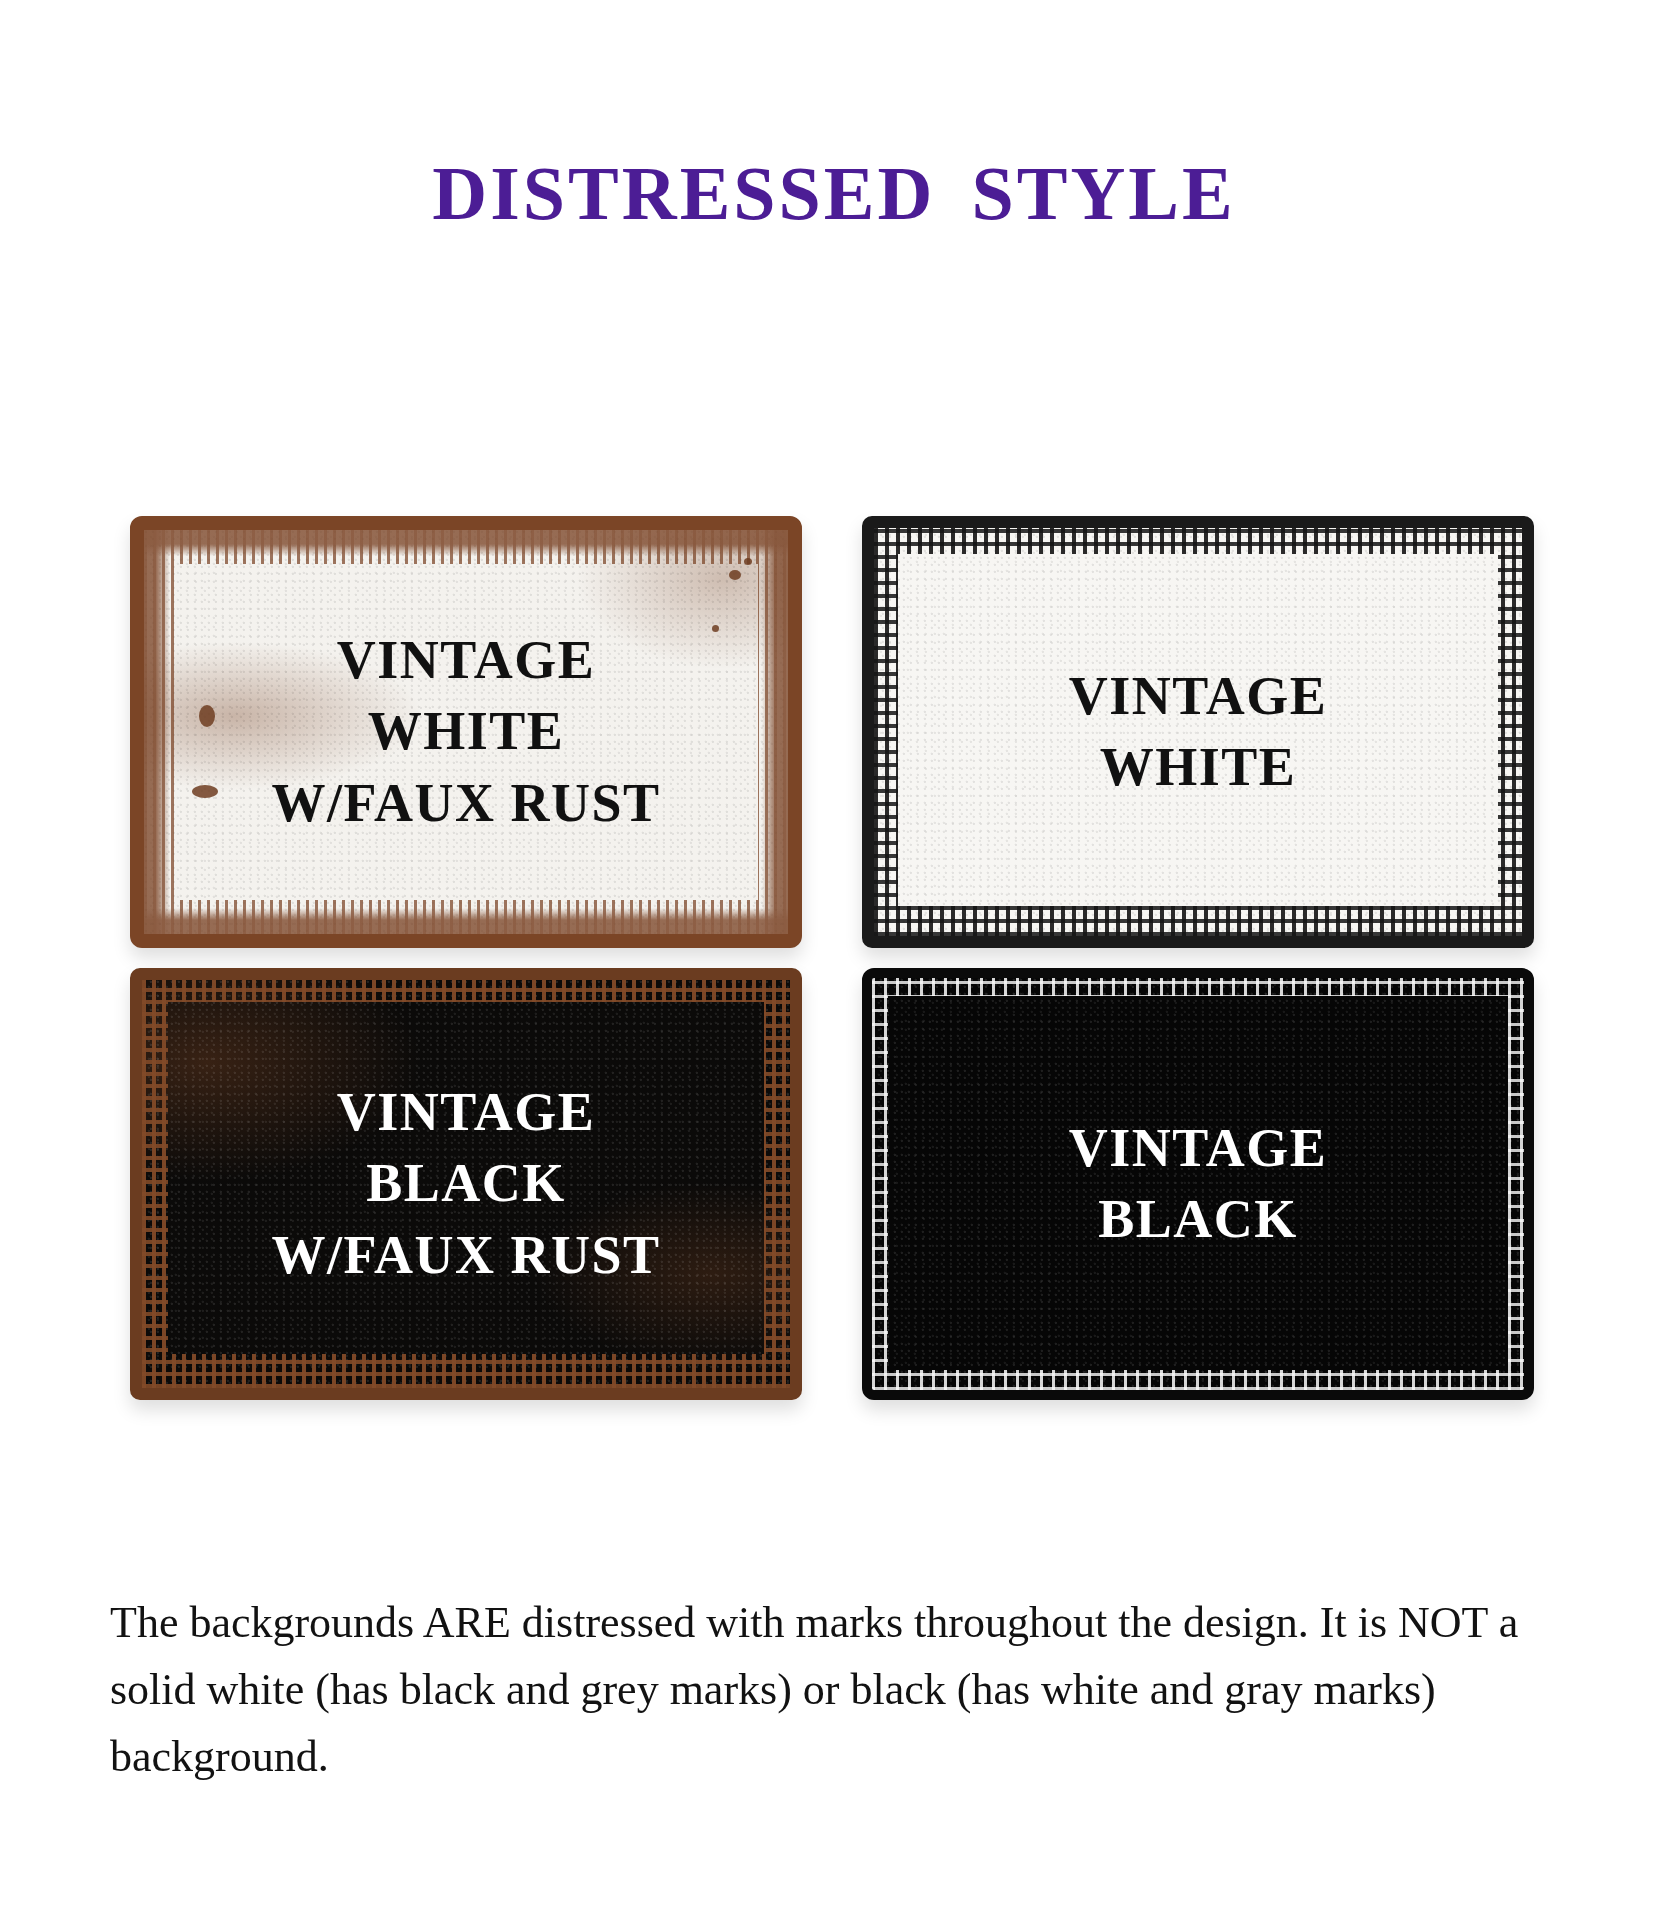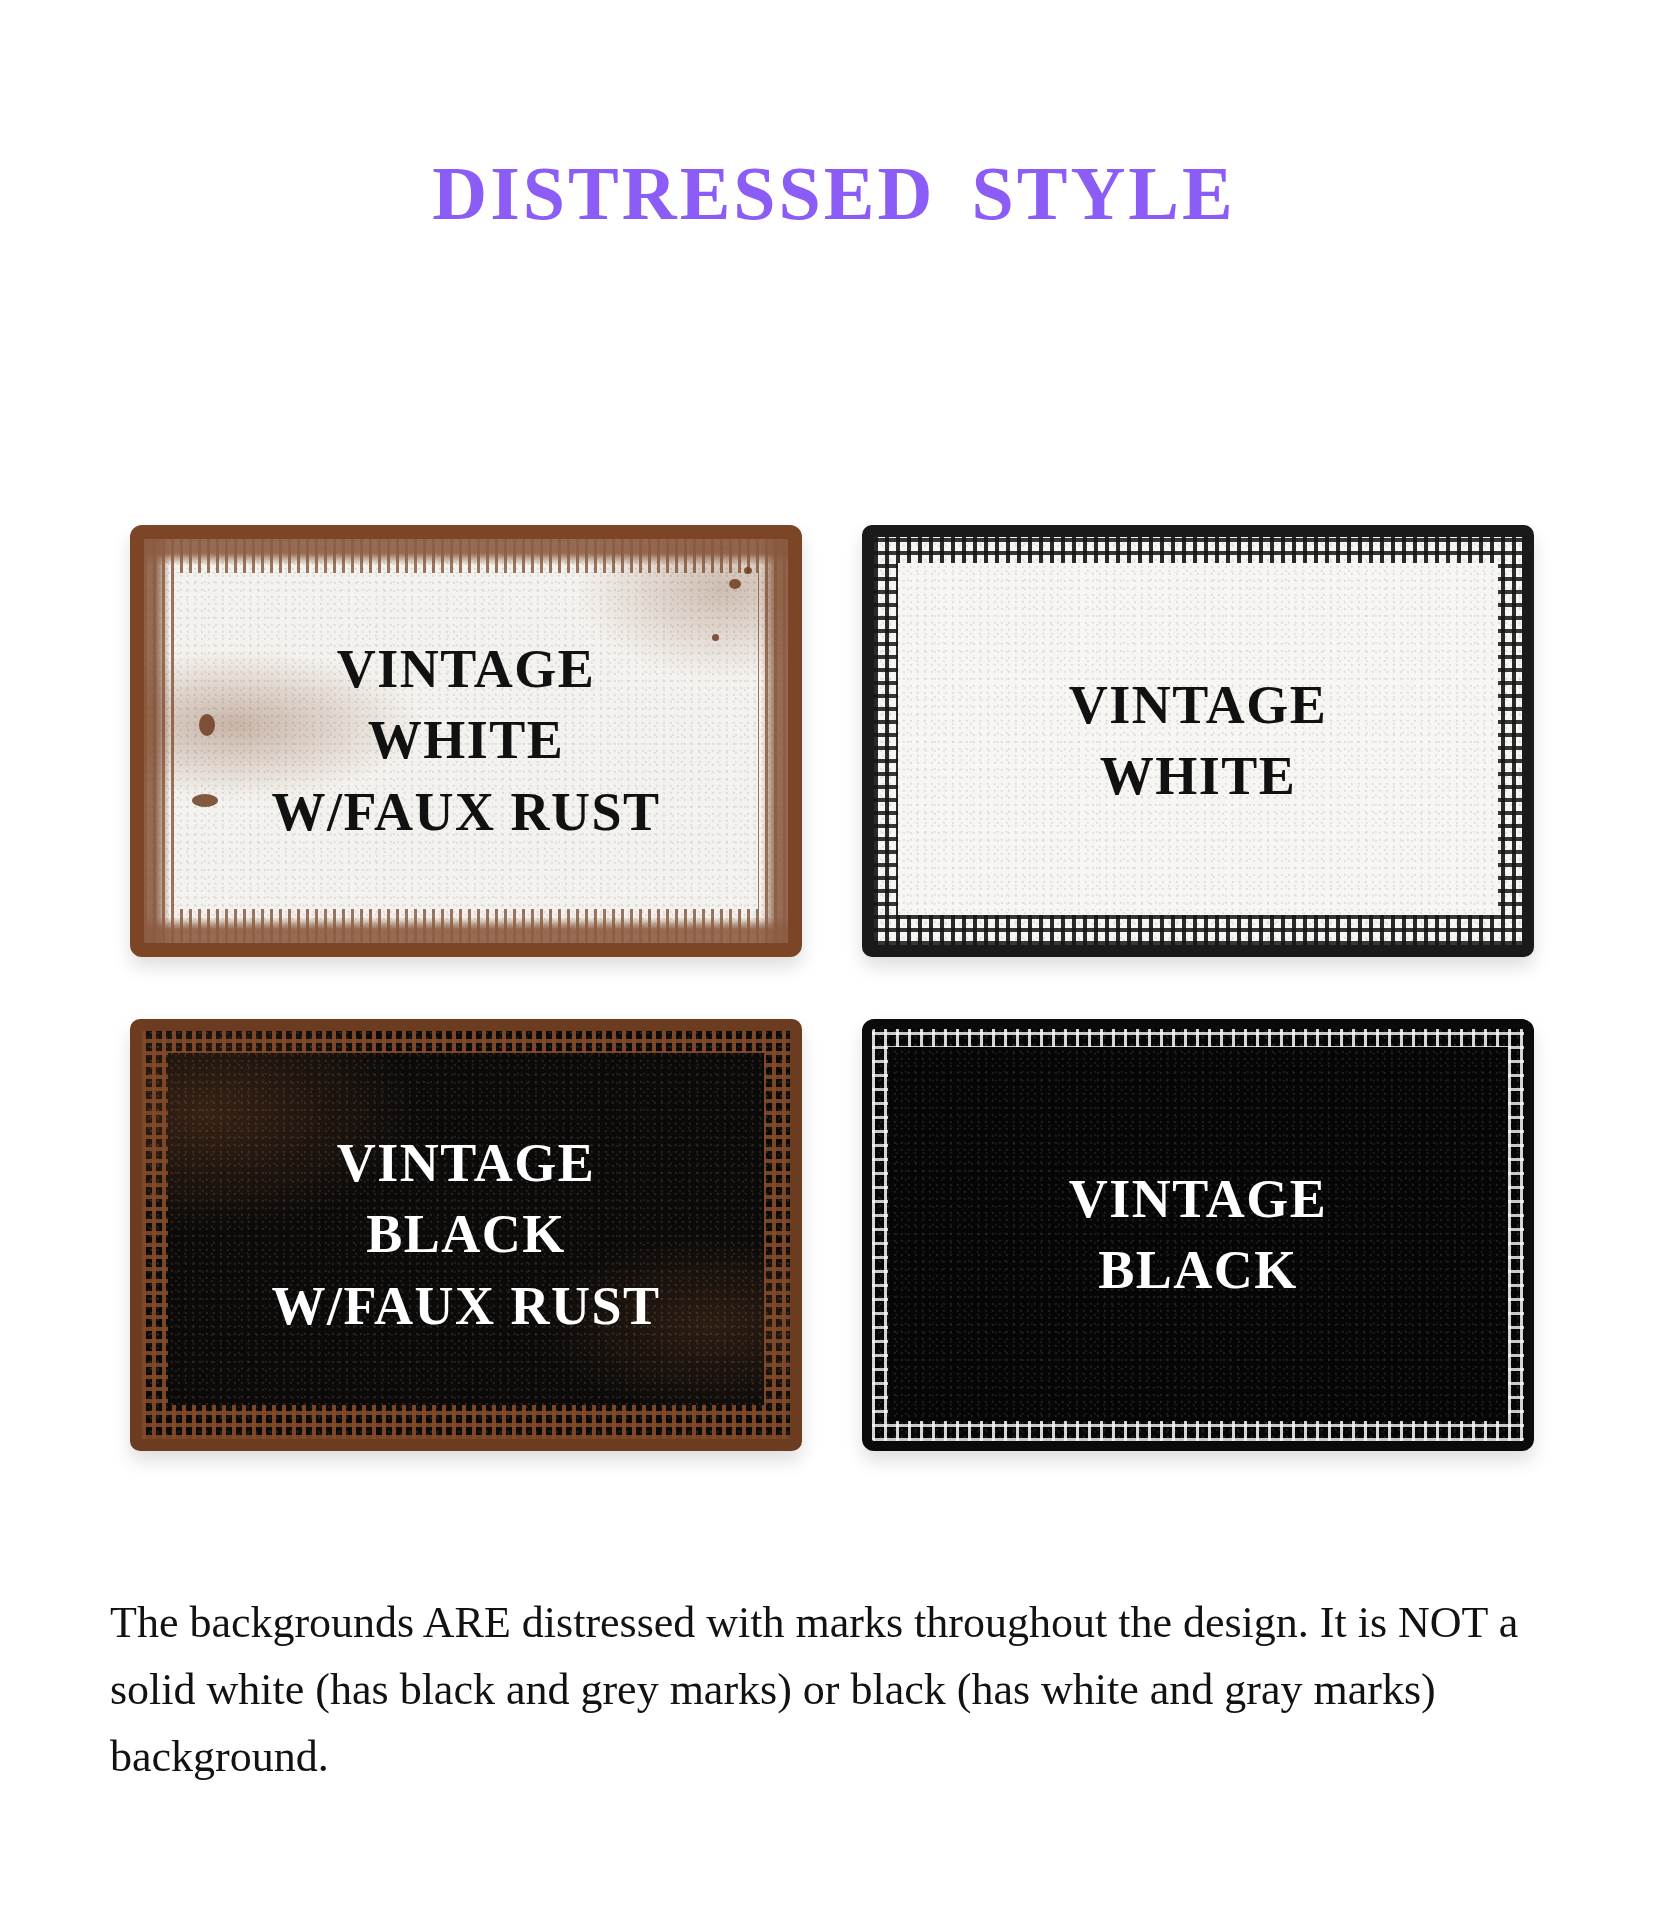--- a/index.html
+++ b/index.html
@@ -24,31 +24,31 @@
   }
 
   .title {
     text-align: center;
     font-family: "Liberation Serif", serif;
     font-weight: bold;
     font-size: 76px;
     letter-spacing: 3px;
     word-spacing: 14px;
     margin-top: 150px;
-    color: #8b5cf6;
+    color: #4c1d95;
   }
 
   .grid {
     position: absolute;
-    top: 375px;
+    top: 366px;
     left: 130px;
     width: 1420px;
     display: flex;
     flex-wrap: wrap;
-    gap: 62px 60px;
+    gap: 20px 60px;
   }
 
   .sign {
     position: relative;
     width: 672px;
     height: 432px;
     box-sizing: border-box;
     display: flex;
     align-items: center;
     justify-content: center;

